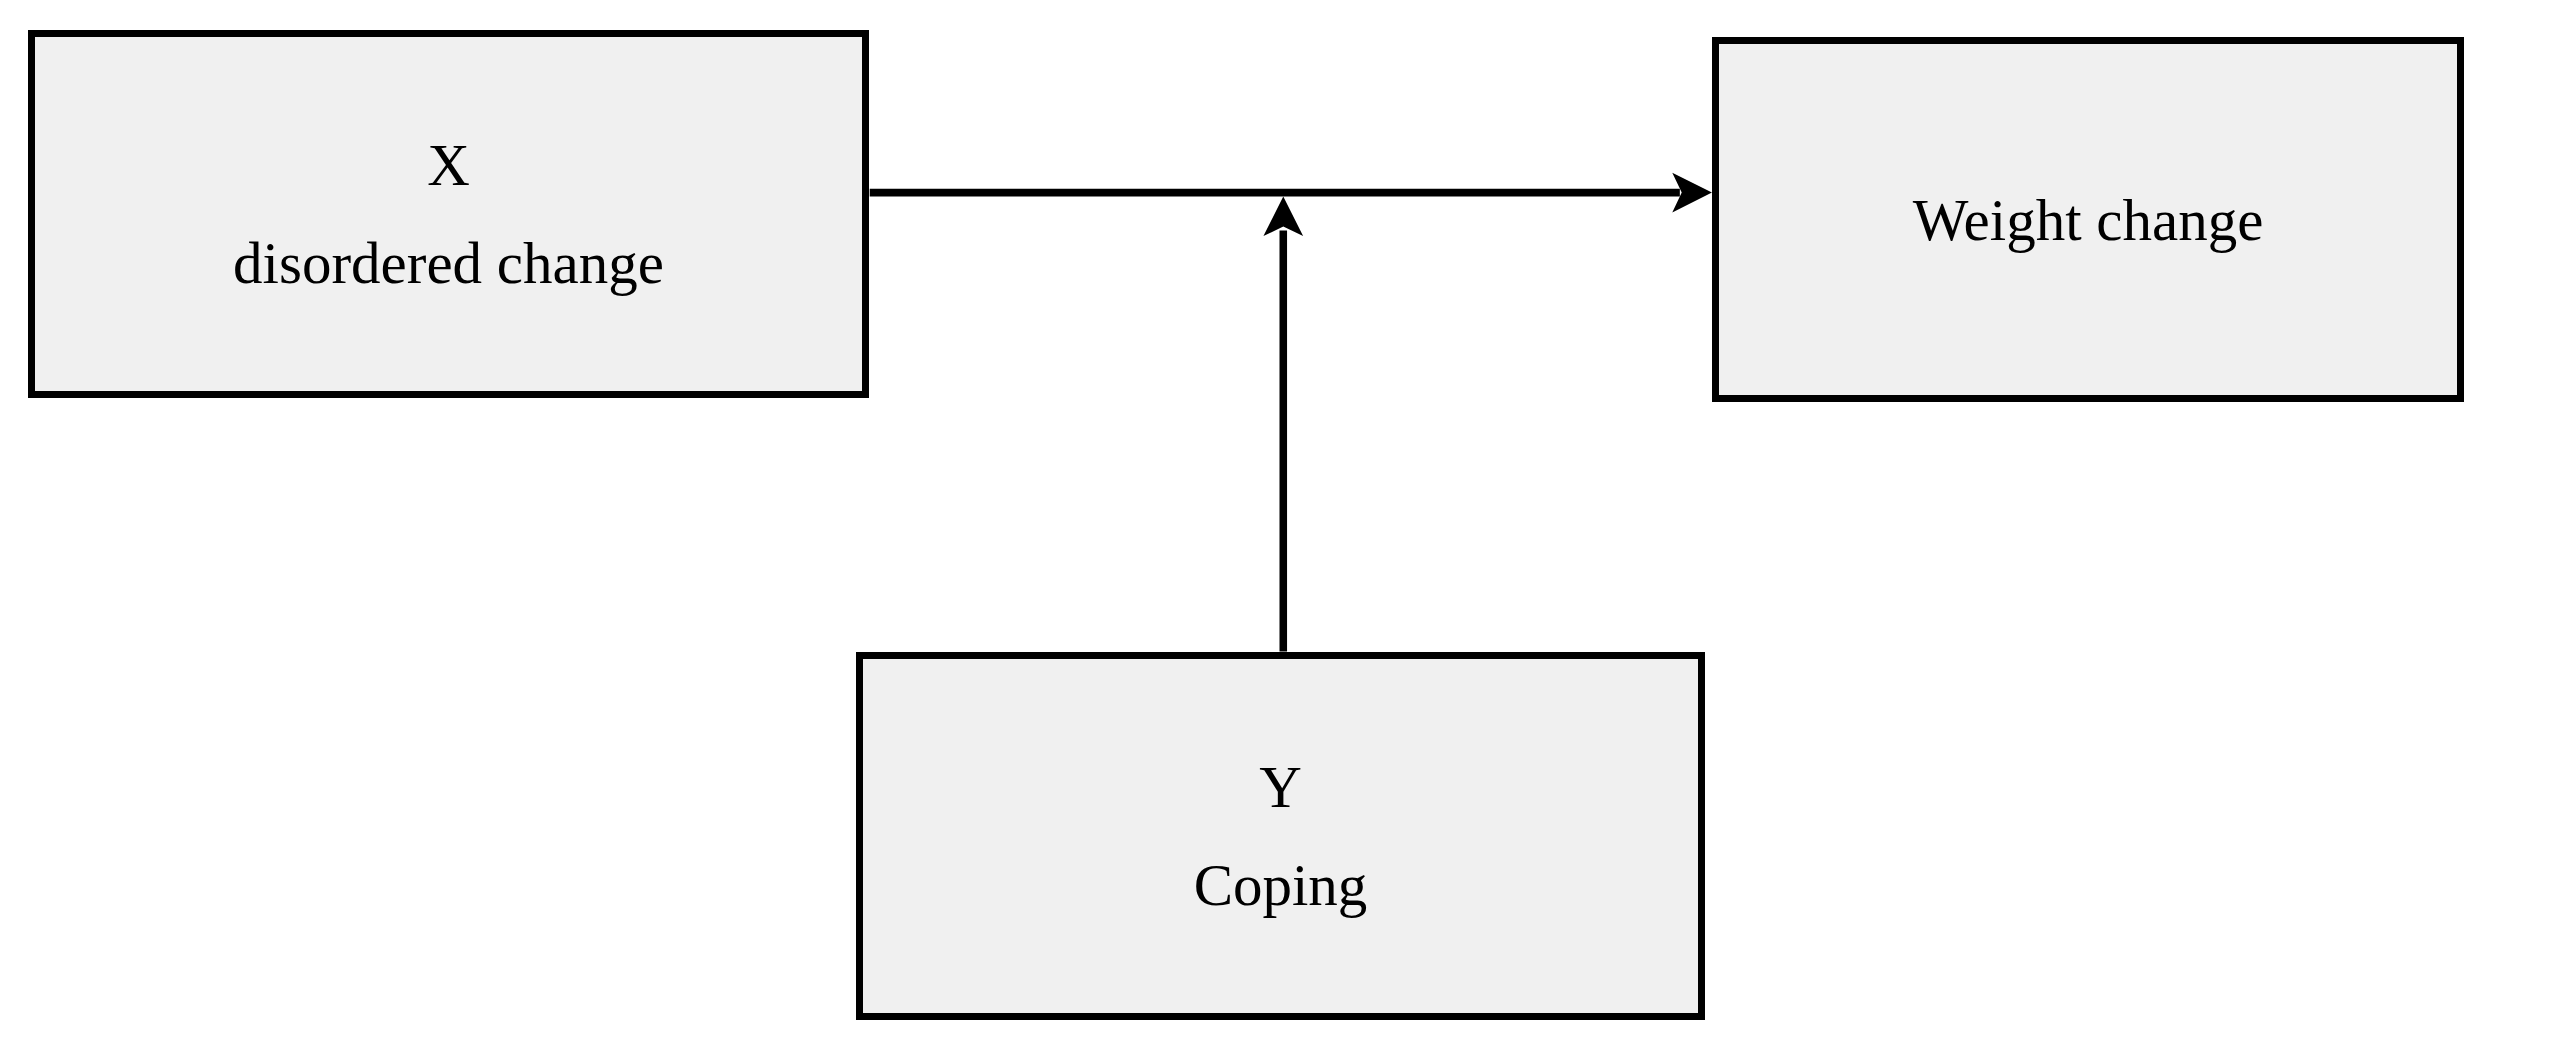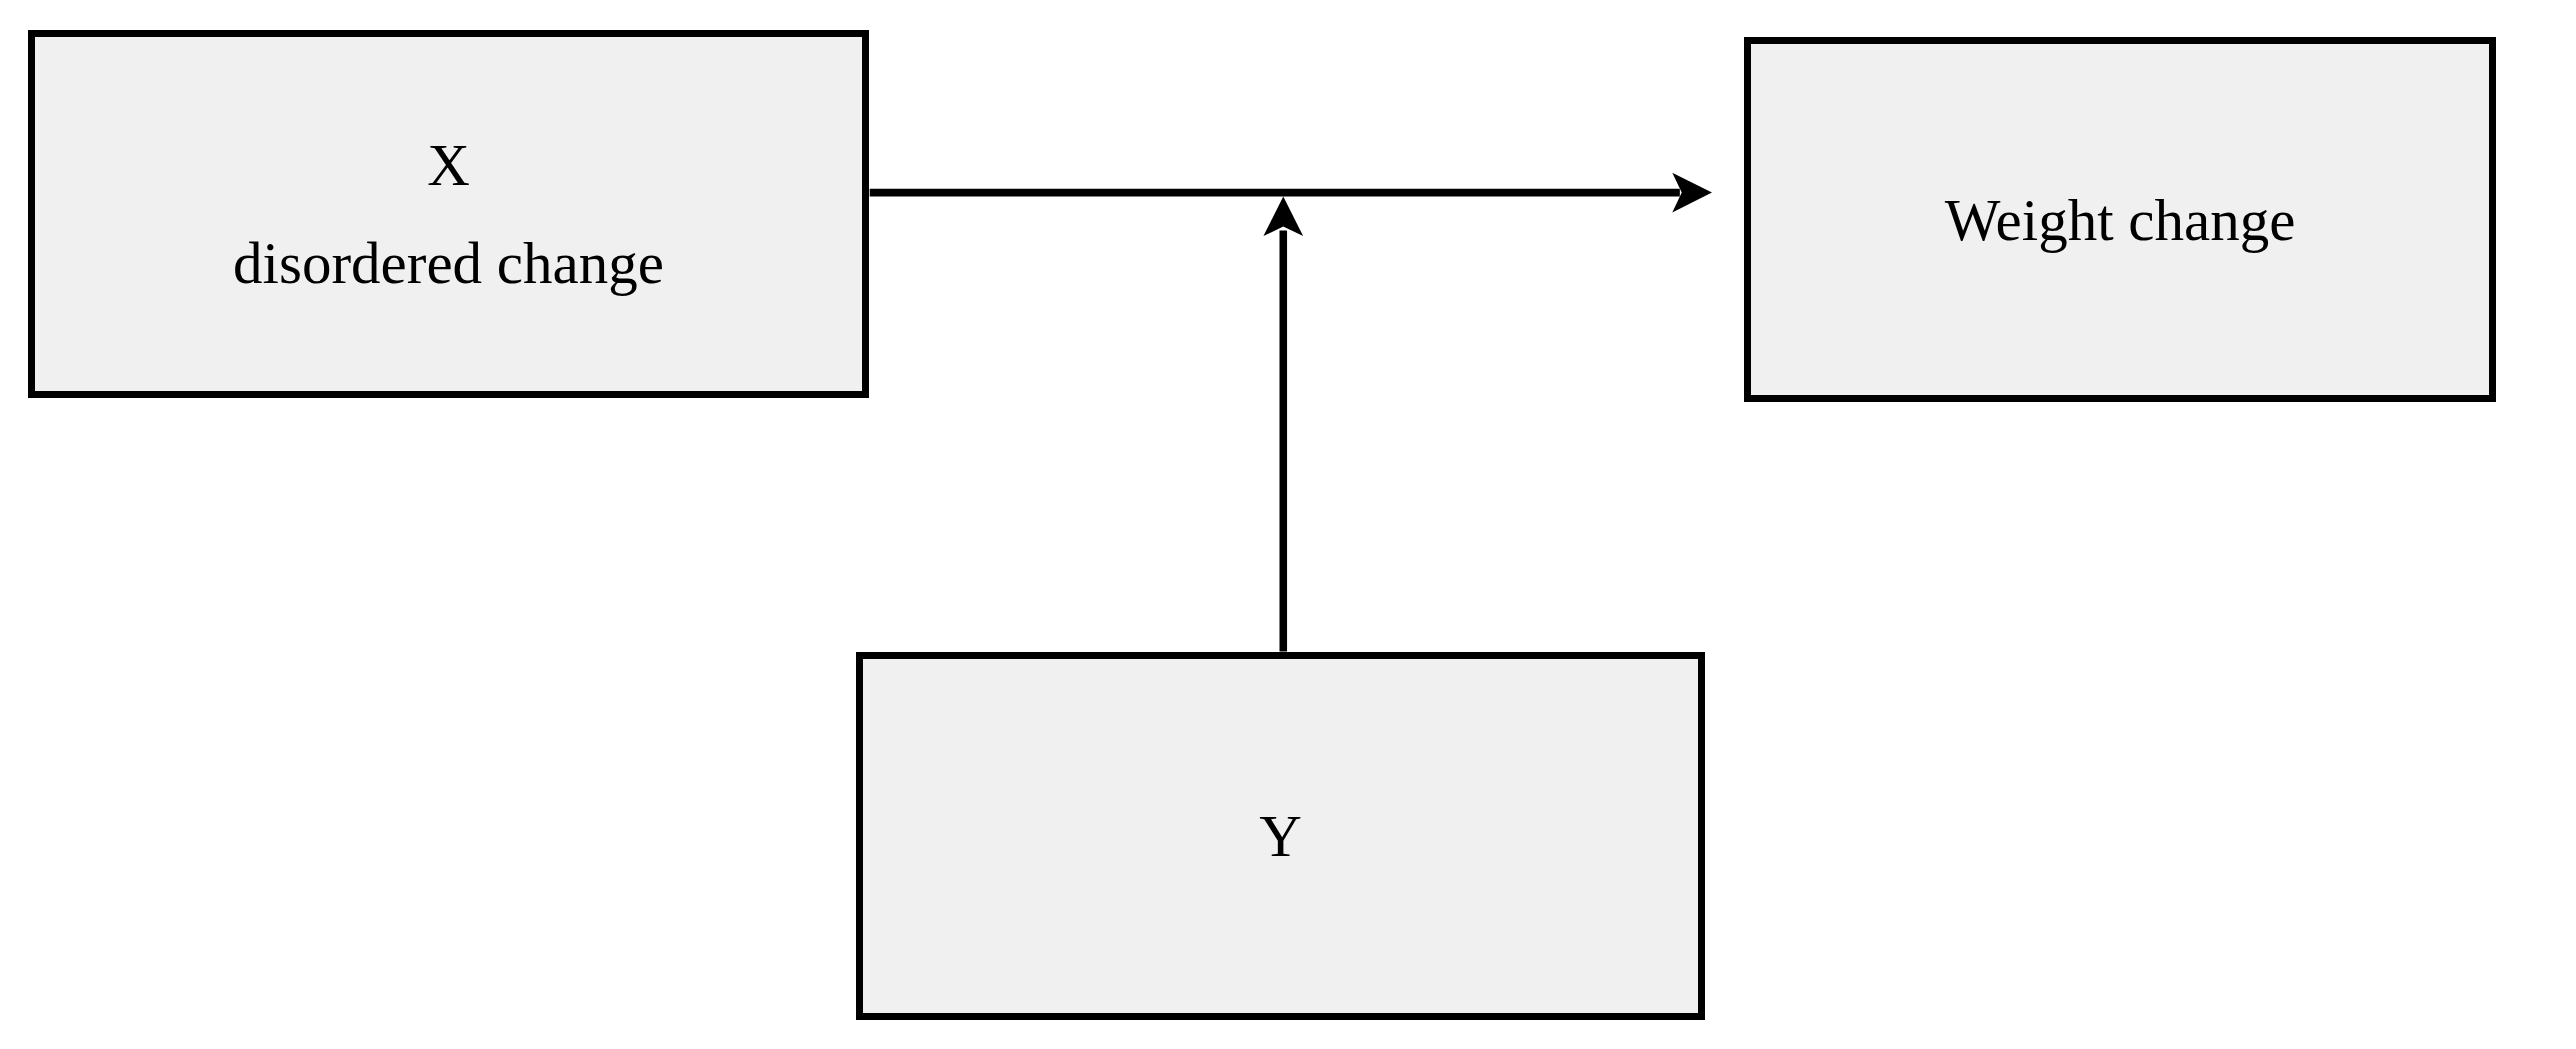--- a/index.html
+++ b/index.html
@@ -33,21 +33,20 @@
     left: 28px;
     top: 30px;
     width: 841px;
     height: 368px;
   }
   .box-outcome {
     left: 1712px;
     top: 37px;
     width: 752px;
     height: 365px;
-    margin-left: 32px;
   }
   .box-moderator {
     left: 856px;
     top: 652px;
     width: 849px;
     height: 368px;
   }
   .arrow-layer {
     position: absolute;
     left: 0;
@@ -82,16 +81,17 @@
     <span class="line-text">X</span>
     <span class="line-text">disordered change</span>
   </div>
 
   <div class="box box-outcome">
     <span class="line-text">Weight change</span>
   </div>
 
   <div class="box box-moderator">
     <span class="line-text">Y</span>
+    <span class="line-text">Coping</span>
   </div>
 
 </div>
 
 
 </body></html>

